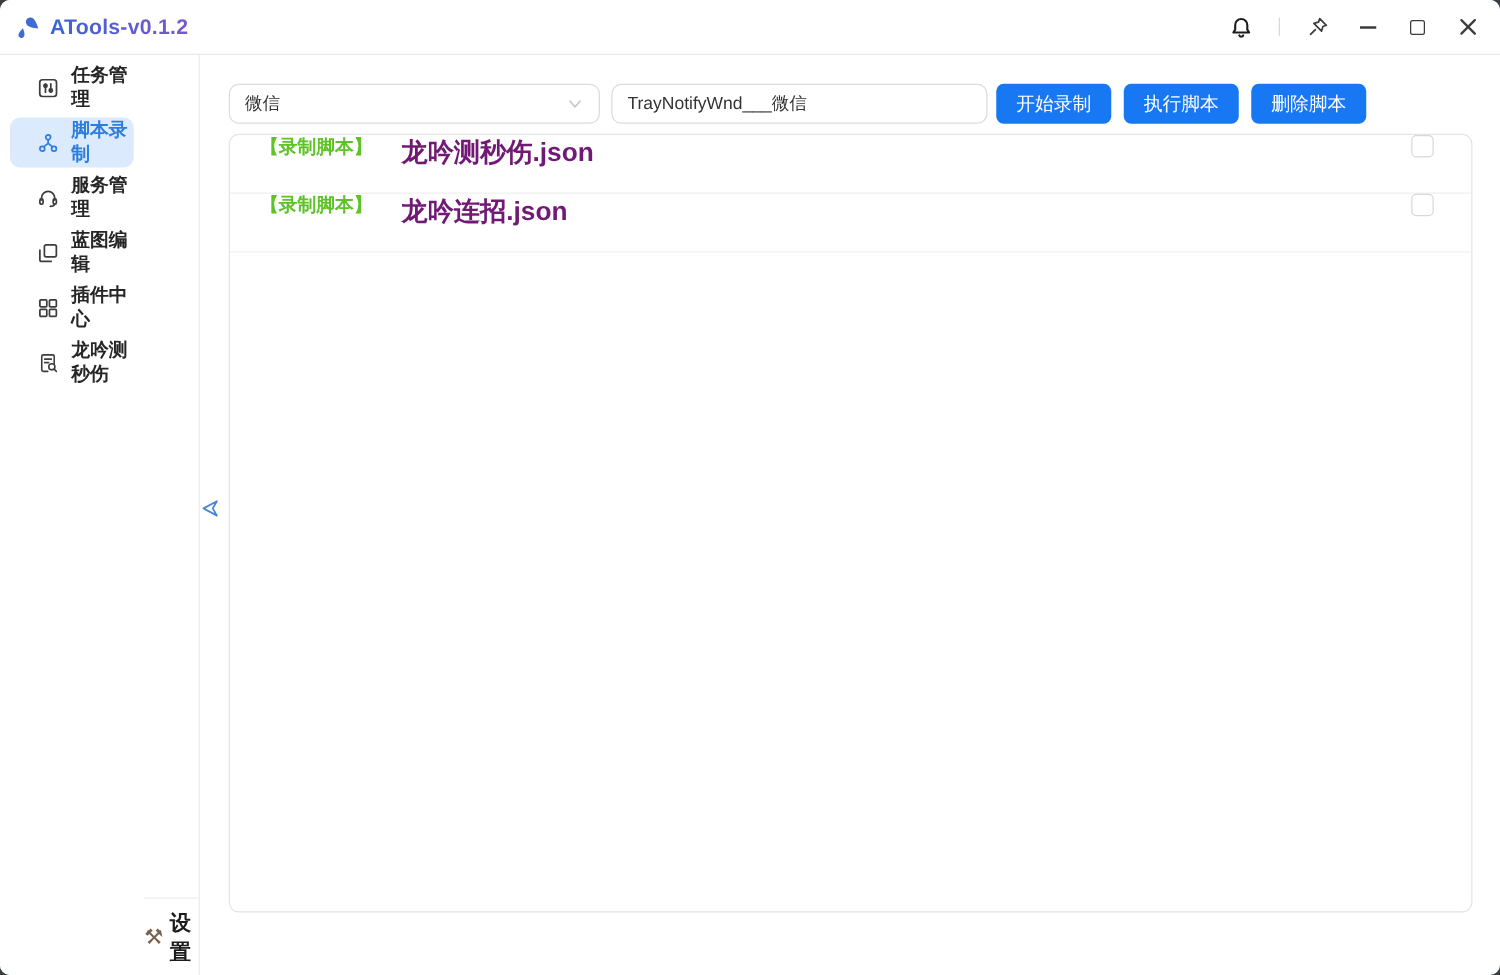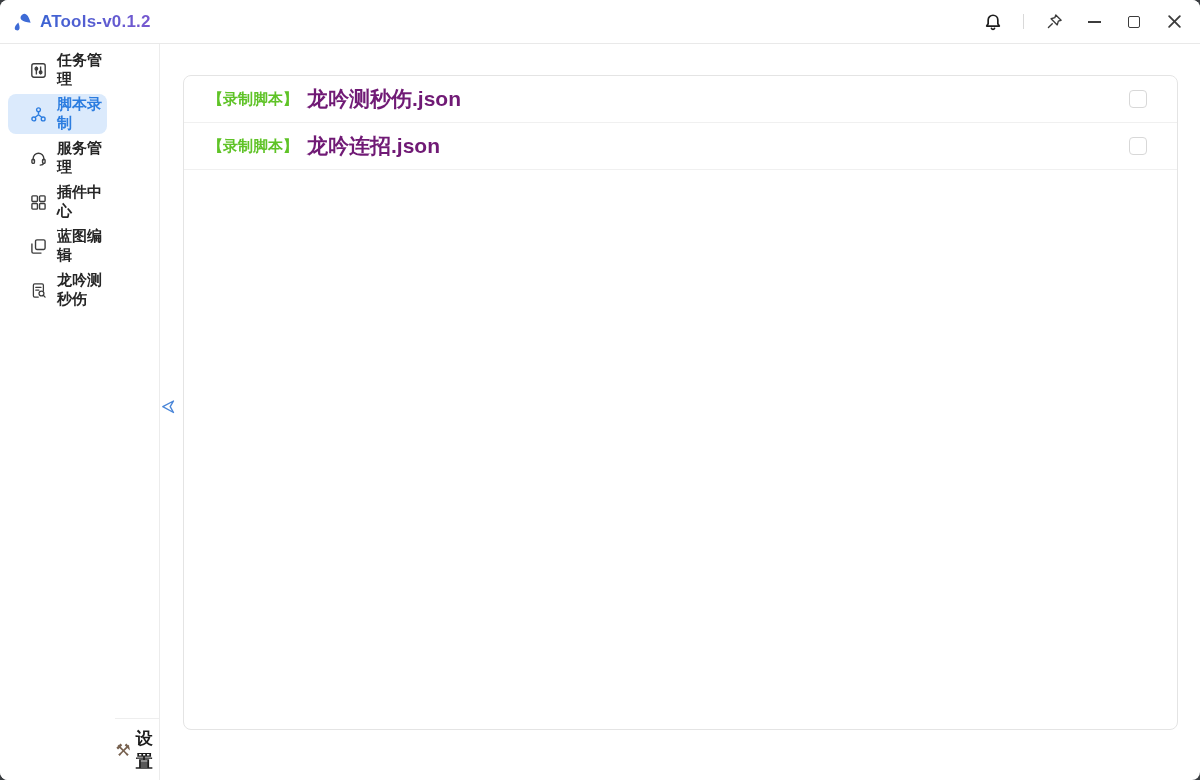--- a/index.html
+++ b/index.html
@@ -111,23 +111,24 @@
   .panel {
     margin-top:8px;
     flex:1;
     border:1px solid #e4e4e4;
     border-radius:8px;
     background:#fff;
     overflow:hidden;
   }
   .row {
     height:47px;
-    display:flex; align-items:center;
+    display:flex; align-items:flex-start;
     padding:0 30px 0 24px;
     border-bottom:1px solid #f0f0f0;
+    gap:14px;
   }
   .row-tag { color:#5fc327; font-size:15px; font-weight:bold; }
   .row-name { color:#701a75; font-size:21px; font-weight:bold; margin-left:9px; }
   .row-check {
     margin-left:auto;
     width:18px; height:18px;
     border:1px solid #d8d8d8; border-radius:4px;
     background:#fff;
     cursor:pointer;
   }
@@ -216,37 +217,37 @@
               <rect x="11.8" y="8.6" width="2.4" height="4" rx="1.1"></rect>
               <path d="M13,12.6 a3.5,2.2 0 0 1 -3.4,1.6"></path>
             </svg>
           </span>
           <span>服务管理</span>
         </div>
 
         <div class="nav-item">
           <span class="ic">
             <svg width="17" height="17" viewBox="0 0 16 16" fill="none" stroke="currentColor" stroke-width="1.3">
+              <rect x="5.2" y="1.8" width="9" height="9" rx="1.3"></rect>
+              <path d="M10.8,14.2 H3.1 a1.3,1.3 0 0 1 -1.3,-1.3 V5.2"></path>
+            </svg>
+          </span>
+          <span>蓝图编辑</span>
+        </div>
+
+        <div class="nav-item">
+          <span class="ic">
+            <svg width="17" height="17" viewBox="0 0 16 16" fill="none" stroke="currentColor" stroke-width="1.3">
               <rect x="1.8" y="1.8" width="5.2" height="5.2" rx="0.8"></rect>
               <rect x="9" y="1.8" width="5.2" height="5.2" rx="0.8"></rect>
               <rect x="1.8" y="9" width="5.2" height="5.2" rx="0.8"></rect>
               <rect x="9" y="9" width="5.2" height="5.2" rx="0.8"></rect>
             </svg>
           </span>
           <span>插件中心</span>
-        </div>
-
-        <div class="nav-item">
-          <span class="ic">
-            <svg width="17" height="17" viewBox="0 0 16 16" fill="none" stroke="currentColor" stroke-width="1.3">
-              <rect x="5.2" y="1.8" width="9" height="9" rx="1.3"></rect>
-              <path d="M10.8,14.2 H3.1 a1.3,1.3 0 0 1 -1.3,-1.3 V5.2"></path>
-            </svg>
-          </span>
-          <span>蓝图编辑</span>
         </div>
 
 
         <div class="nav-item">
           <span class="ic">
             <svg width="17" height="17" viewBox="0 0 16 16" fill="none" stroke="currentColor" stroke-width="1.2" stroke-linecap="round">
               <path d="M12.6,8.2 V3 a1.2,1.2 0 0 0 -1.2,-1.2 H4.4 A1.2,1.2 0 0 0 3.2,3 v10 a1.2,1.2 0 0 0 1.2,1.2 h3.4"></path>
               <line x1="5.4" y1="5" x2="10.4" y2="5"></line>
               <line x1="5.4" y1="7.6" x2="8.4" y2="7.6"></line>
               <circle cx="10.8" cy="10.8" r="2.3"></circle>
@@ -266,20 +267,34 @@
       </div>
 
       <div class="sidebar-footer">
         <span class="settings-glyph">⚒</span>
         <span>设置</span>
       </div>
     </div>
 
     <div class="main">
 
+      <div class="toolbar">
+        <div class="select-box">
+          <span>微信</span>
+          <span class="chev">
+            <svg width="14" height="14" viewBox="0 0 14 14" fill="none" stroke="currentColor" stroke-width="1.4" stroke-linecap="round" stroke-linejoin="round">
+              <path d="M3,5 L7,9.5 L11,5"></path>
+            </svg>
+          </span>
+        </div>
+        <input class="text-input" type="text" value="TrayNotifyWnd___微信" style="">
+        <button class="btn">开始录制</button>
+        <button class="btn">执行脚本</button>
+        <button class="btn">删除脚本</button>
+      </div>
 
       <div class="panel">
         <div class="row">
           <span class="row-tag">【录制脚本】</span>
           <span class="row-name">龙吟测秒伤.json</span>
           <span class="row-check"></span>
         </div>
         <div class="row">
           <span class="row-tag">【录制脚本】</span>
           <span class="row-name">龙吟连招.json</span>

